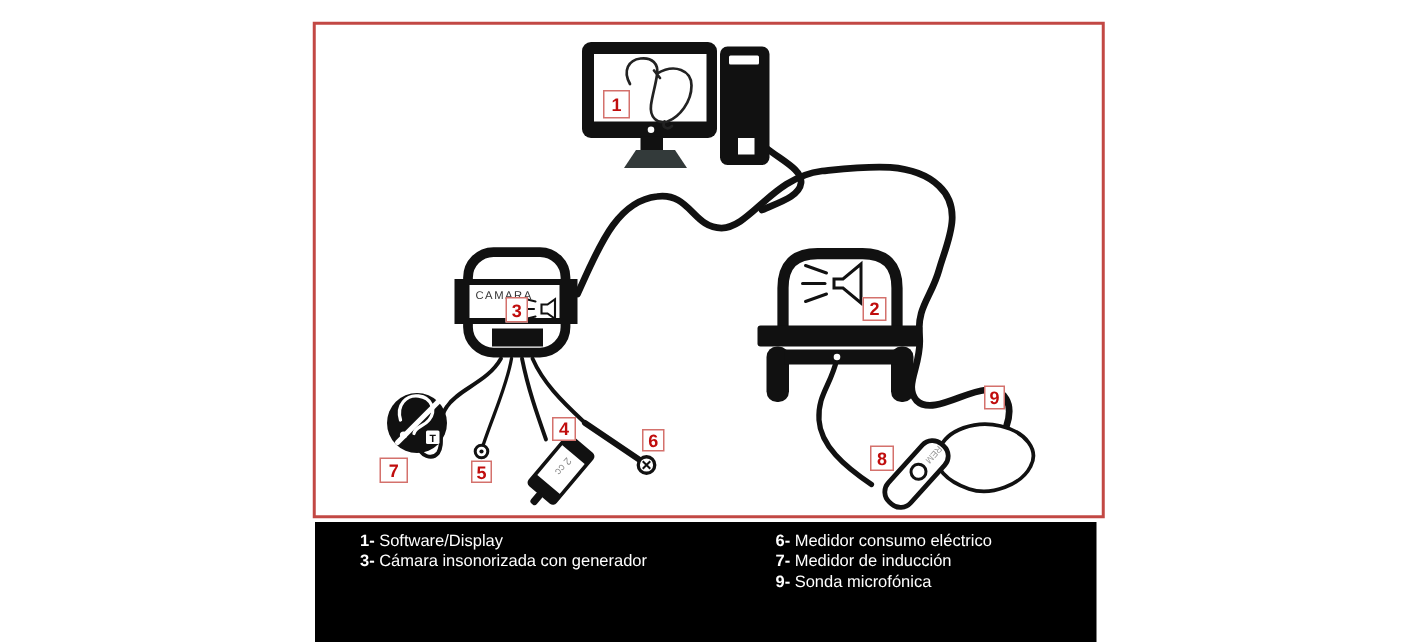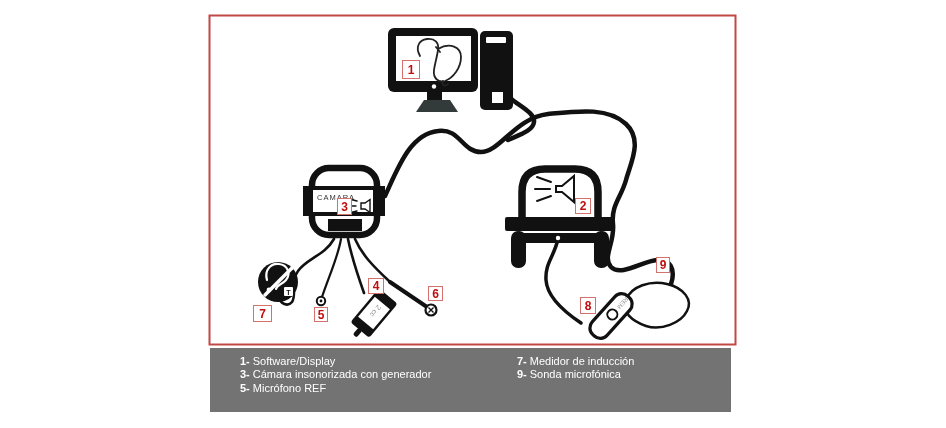--- a/index.html
+++ b/index.html
@@ -7,21 +7,21 @@
     position:relative;width:946px;height:428px;background:#ffffff;overflow:hidden;
     font-family:"Liberation Sans",sans-serif;
   }
   #diagram-svg{position:absolute;left:0;top:0;}
   .badge{
     position:absolute;background:#ffffff;border:1.5px solid #d4716c;color:#c00d0d;
     font-weight:bold;font-size:12px;line-height:1;display:flex;align-items:center;
     justify-content:center;box-sizing:border-box;z-index:5;
   }
   .legend{
-    position:absolute;left:210px;top:348px;width:521px;height:64px;background:#737373;
+    position:absolute;left:210px;top:348px;width:521px;height:80px;background:#000000;
     color:#ffffff;font-size:11px;z-index:4;
   }
   .legend-col{position:absolute;top:7px;}
   .legend-col.left{left:30px;}
   .legend-col.right{left:307px;}
   .lg-line{line-height:13.4px;white-space:nowrap;}
   .lg-num{font-weight:bold;margin-right:3px;}
   svg text{font-family:"Liberation Sans",sans-serif;}
 </style>
 </head>
@@ -149,21 +149,21 @@
   <div class="badge" style="left:314px;top:307px;width:14px;height:15px;">5</div>
   <div class="badge" style="left:428px;top:286px;width:15px;height:15px;">6</div>
   <div class="badge" style="left:253px;top:305px;width:19px;height:17px;">7</div>
   <div class="badge" style="left:580px;top:297px;width:16px;height:17px;">8</div>
   <div class="badge" style="left:656px;top:257px;width:14px;height:16px;">9</div>
 
   <div class="legend">
     <div class="legend-col left">
       <div class="lg-line"><span class="lg-num">1-</span><span>Software/Display</span></div>
       <div class="lg-line"><span class="lg-num">3-</span><span>Cámara insonorizada con generador</span></div>
-      <div class="lg-line"><span class="lg-num">5-</span><span>Micrófono REF</span></div>
     </div>
     <div class="legend-col right">
+      <div class="lg-line"><span class="lg-num">6-</span><span>Medidor consumo eléctrico</span></div>
       <div class="lg-line"><span class="lg-num">7-</span><span>Medidor de inducción</span></div>
       <div class="lg-line"><span class="lg-num">9-</span><span>Sonda microfónica</span></div>
     </div>
   </div>
 
 </div>
 
 </body></html>

